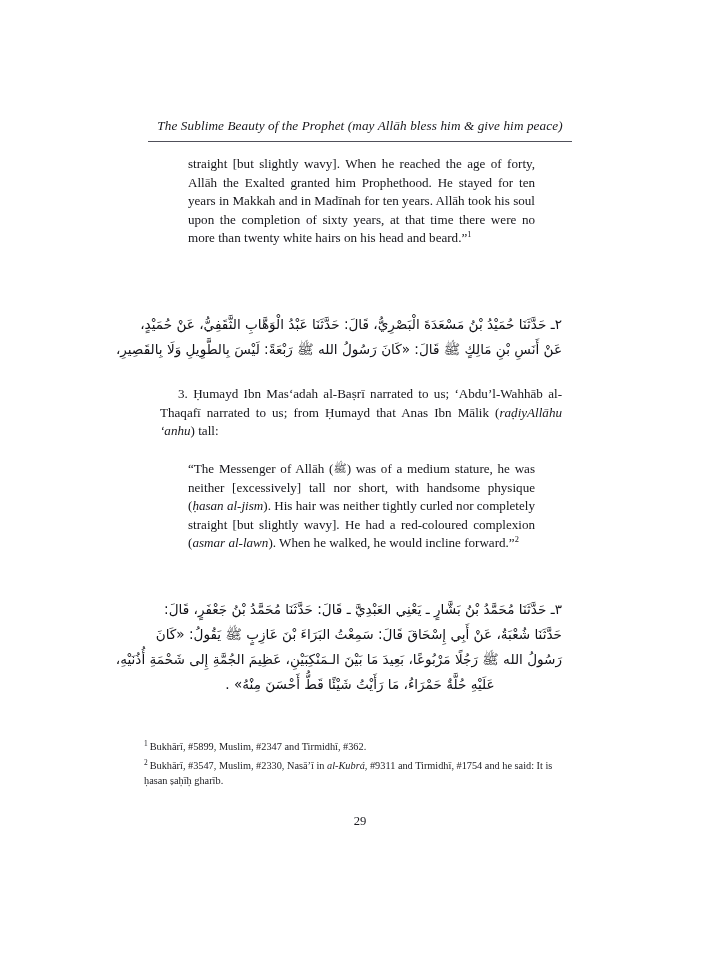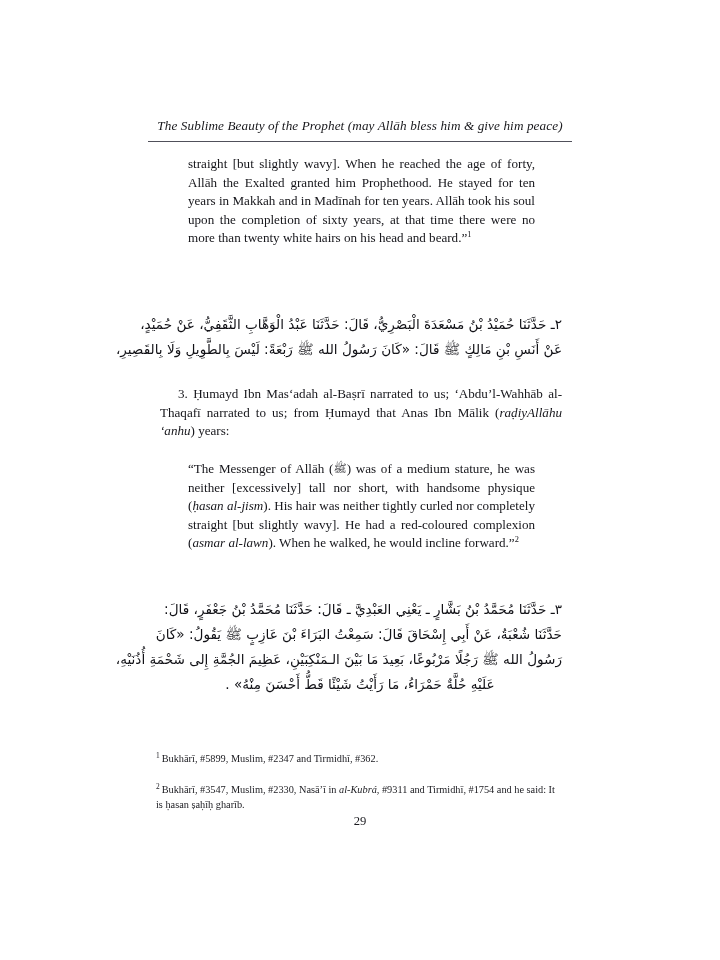--- a/index.html
+++ b/index.html
@@ -121,21 +121,21 @@
     left: 140px;
     top: 727px;
     width: 432px;
     font-size: 10.3px;
     line-height: 15.2px;
     color: #1b1b20;
     text-align: left;
   }
   .footnotes .fnline {
     display: block;
-    margin: 16px;
+    margin: 4px;
     font-family: Liberation Serif, serif;
   }
   .footnotes sup {
     font-size: 7.4px;
     vertical-align: super;
     line-height: 0;
     margin-right: 2px;
   }
 
   
@@ -160,21 +160,21 @@
   <div class="quote-block" style="top:147px;">
     <span>straight [but slightly wavy]. When he reached the age of forty, Allāh the Exalted granted him Prophethood. He stayed for ten years in Makkah and in Madīnah for ten years. Allāh took his soul upon the completion of  sixty years, at that time there were no more than twenty white hairs on his head and beard.”</span><sup class="fn">1</sup>
   </div>
 
   <div class="arabic" style="top:277px;margin-top:27px;">
     <span class="aline">٢ـ حَدَّثَنَا حُمَيْدُ بْنُ مَسْعَدَةَ الْبَصْرِيُّ، قَالَ: حَدَّثَنَا عَبْدُ الْوَهَّابِ الثَّقَفِيُّ، عَنْ حُمَيْدٍ،</span>
     <span class="aline">عَنْ أَنَسِ بْنِ مَالِكٍ ﷺ قَالَ: «كَانَ رَسُولُ الله ﷺ رَبْعَةً: لَيْسَ بِالطَّوِيلِ وَلَا بِالقَصِيرِ،</span>
   </div>
 
   <div class="col indent-first" style="top:377px;">
-    <span>3. Ḥumayd Ibn Mas‘adah al-Baṣrī narrated to us; ‘Abdu’l-Wahhāb al-Thaqafī narrated to us; from Ḥumayd that Anas Ibn Mālik (</span><em>raḍiyAllāhu ‘anhu</em><span>) years:</span>
+    <span>3. Ḥumayd Ibn Mas‘adah al-Baṣrī narrated to us; ‘Abdu’l-Wahhāb al-Thaqafī narrated to us; from Ḥumayd that Anas Ibn Mālik (</span><em>raḍiyAllāhu ‘anhu</em><span>) tall:</span>
   </div>
 
   <div class="quote-block" style="top:452px;">
     <span>“The Messenger of Allāh (</span><span class="salawat">ﷺ</span><span>) was of a medium stature, he was neither [excessively] tall nor short, with handsome physique (</span><em>ḥasan al-jism</em><span>). His hair was neither tightly curled nor completely straight [but slightly wavy]. He had a red-coloured complexion (</span><em>asmar al-lawn</em><span>). When he walked, he would incline forward.”</span><sup class="fn">2</sup>
   </div>
 
   <div class="arabic" style="top:589px;">
     <span class="aline">٣ـ حَدَّثَنَا مُحَمَّدُ بْنُ بَشَّارٍ ـ يَعْنِي العَبْدِيَّ ـ قَالَ: حَدَّثَنَا مُحَمَّدُ بْنُ جَعْفَرٍ، قَالَ:</span>
     <span class="aline">حَدَّثَنَا شُعْبَةُ، عَنْ أَبِي إِسْحَاقَ قَالَ: سَمِعْتُ البَرَاءَ بْنَ عَازِبٍ ﷺ يَقُولُ: «كَانَ</span>
     <span class="aline">رَسُولُ الله ﷺ رَجُلًا مَرْبُوعًا، بَعِيدَ مَا بَيْنَ الـمَنْكِبَيْنِ، عَظِيمَ الجُمَّةِ إِلى شَحْمَةِ أُذُنَيْهِ،</span>

